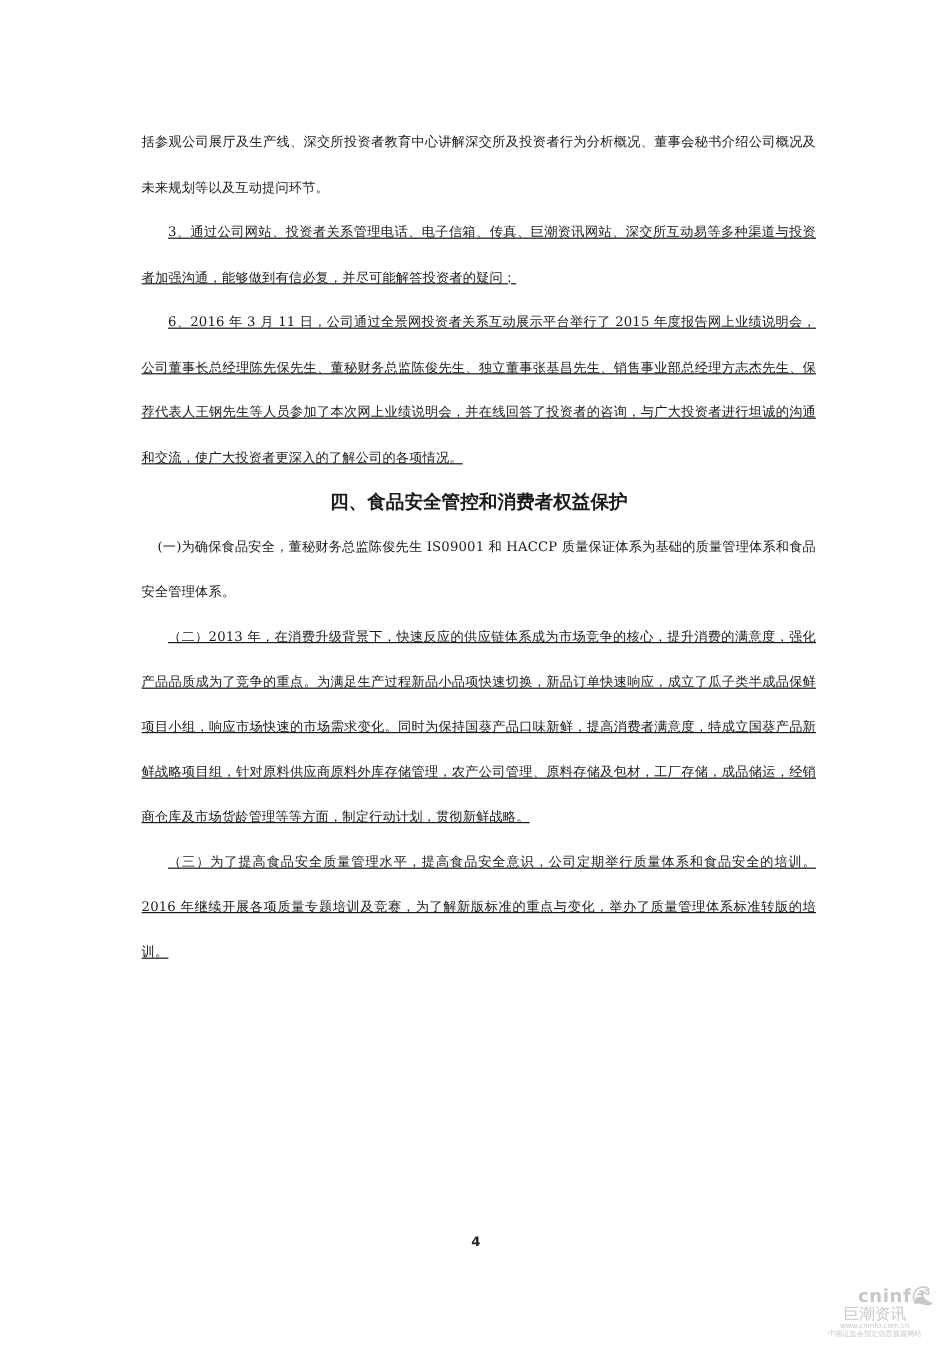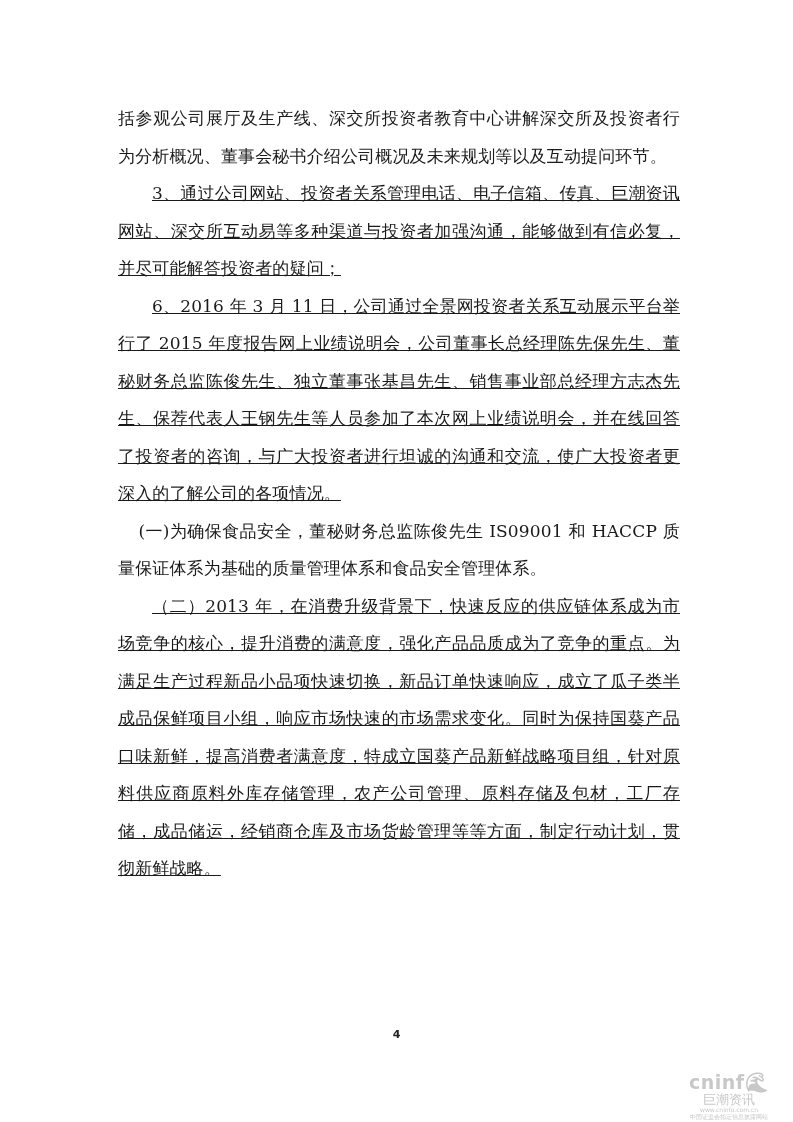--- a/index.html
+++ b/index.html
@@ -15,21 +15,21 @@
       font-family: "DejaVu Serif", "Liberation Serif", serif;
       color: #1a1a1a;
     }
     .page {
       position: absolute;
       left: 118px;
       top: 100px;
       width: 562px;
     }
     .para {
-      font-size: 17px;
+      font-size: 11px;
       line-height: 37.5px;
       margin: 0;
       text-align: justify;
       text-justify: inter-character;
       letter-spacing: 0.15px;
     }
     .indent {
       text-indent: 2em;
       text-decoration: underline;
     }
@@ -59,45 +59,48 @@
       position: absolute;
       right: 14px;
       top: 1072px;
       width: 100px;
       text-align: center;
       color: #c8c8c8;
       font-family: "DejaVu Sans", "Liberation Sans", sans-serif;
       line-height: 1.1;
     }
     .wm-logo {
-      font-size: 19px;
+      font-size: 15px;
       font-weight: bold;
       letter-spacing: 0.5px;
+      text-align: right;
     }
     .wm-cn {
       font-size: 13px;
     }
     .wm-url {
       font-size: 6px;
     }
     .wm-sub {
       font-size: 6px;
     }
   </style>
 </head>
 <body>
 
 <div class="page">
   <p class="para">括参观公司展厅及生产线、深交所投资者教育中心讲解深交所及投资者行为分析概况、董事会秘书介绍公司概况及未来规划等以及互动提问环节。</p>
   <p class="para indent">3、通过公司网站、投资者关系管理电话、电子信箱、传真、巨潮资讯网站、深交所互动易等多种渠道与投资者加强沟通，能够做到有信必复，并尽可能解答投资者的疑问；</p>
   <p class="para indent">6、2016 年 3 月 11 日，公司通过全景网投资者关系互动展示平台举行了 2015 年度报告网上业绩说明会，公司董事长总经理陈先保先生、董秘财务总监陈俊先生、独立董事张基昌先生、销售事业部总经理方志杰先生、保荐代表人王钢先生等人员参加了本次网上业绩说明会，并在线回答了投资者的咨询，与广大投资者进行坦诚的沟通和交流，使广大投资者更深入的了解公司的各项情况。</p>
 
+  <h2 class="heading">四、食品安全管控和消费者权益保护</h2>
 
   <p class="para indent-small">(一)为确保食品安全，董秘财务总监陈俊先生 IS09001 和 HACCP 质量保证体系为基础的质量管理体系和食品安全管理体系。</p>
   <p class="para indent">（二）2013 年，在消费升级背景下，快速反应的供应链体系成为市场竞争的核心，提升消费的满意度，强化产品品质成为了竞争的重点。为满足生产过程新品小品项快速切换，新品订单快速响应，成立了瓜子类半成品保鲜项目小组，响应市场快速的市场需求变化。同时为保持国葵产品口味新鲜，提高消费者满意度，特成立国葵产品新鲜战略项目组，针对原料供应商原料外库存储管理，农产公司管理、原料存储及包材，工厂存储，成品储运，经销商仓库及市场货龄管理等等方面，制定行动计划，贯彻新鲜战略。</p>
+  <p class="para indent">（三）为了提高食品安全质量管理水平，提高食品安全意识，公司定期举行质量体系和食品安全的培训。2016 年继续开展各项质量专题培训及竞赛，为了解新版标准的重点与变化，举办了质量管理体系标准转版的培训。</p>
 </div>
 
 <div class="page-number">4</div>
 
 <div class="watermark">
   <div class="wm-logo">
     <span>cninf</span><span>🌊︎</span>
   </div>
   <div class="wm-cn">巨潮资讯</div>
   <div class="wm-url">www.cninfo.com.cn</div>

